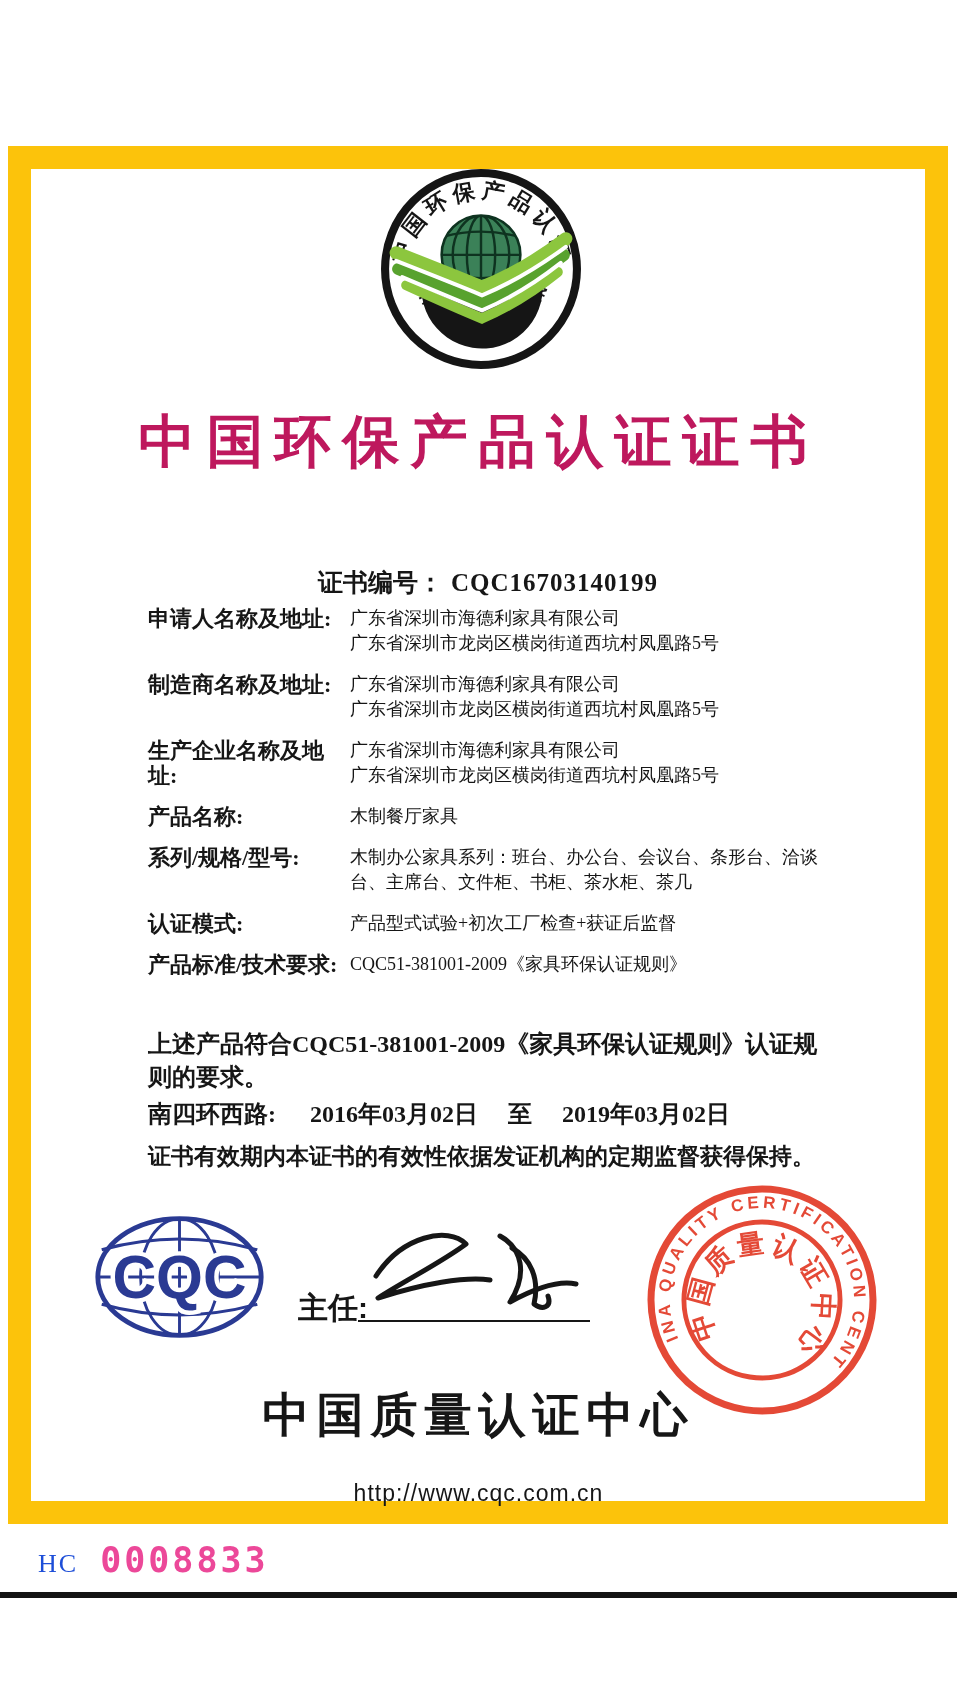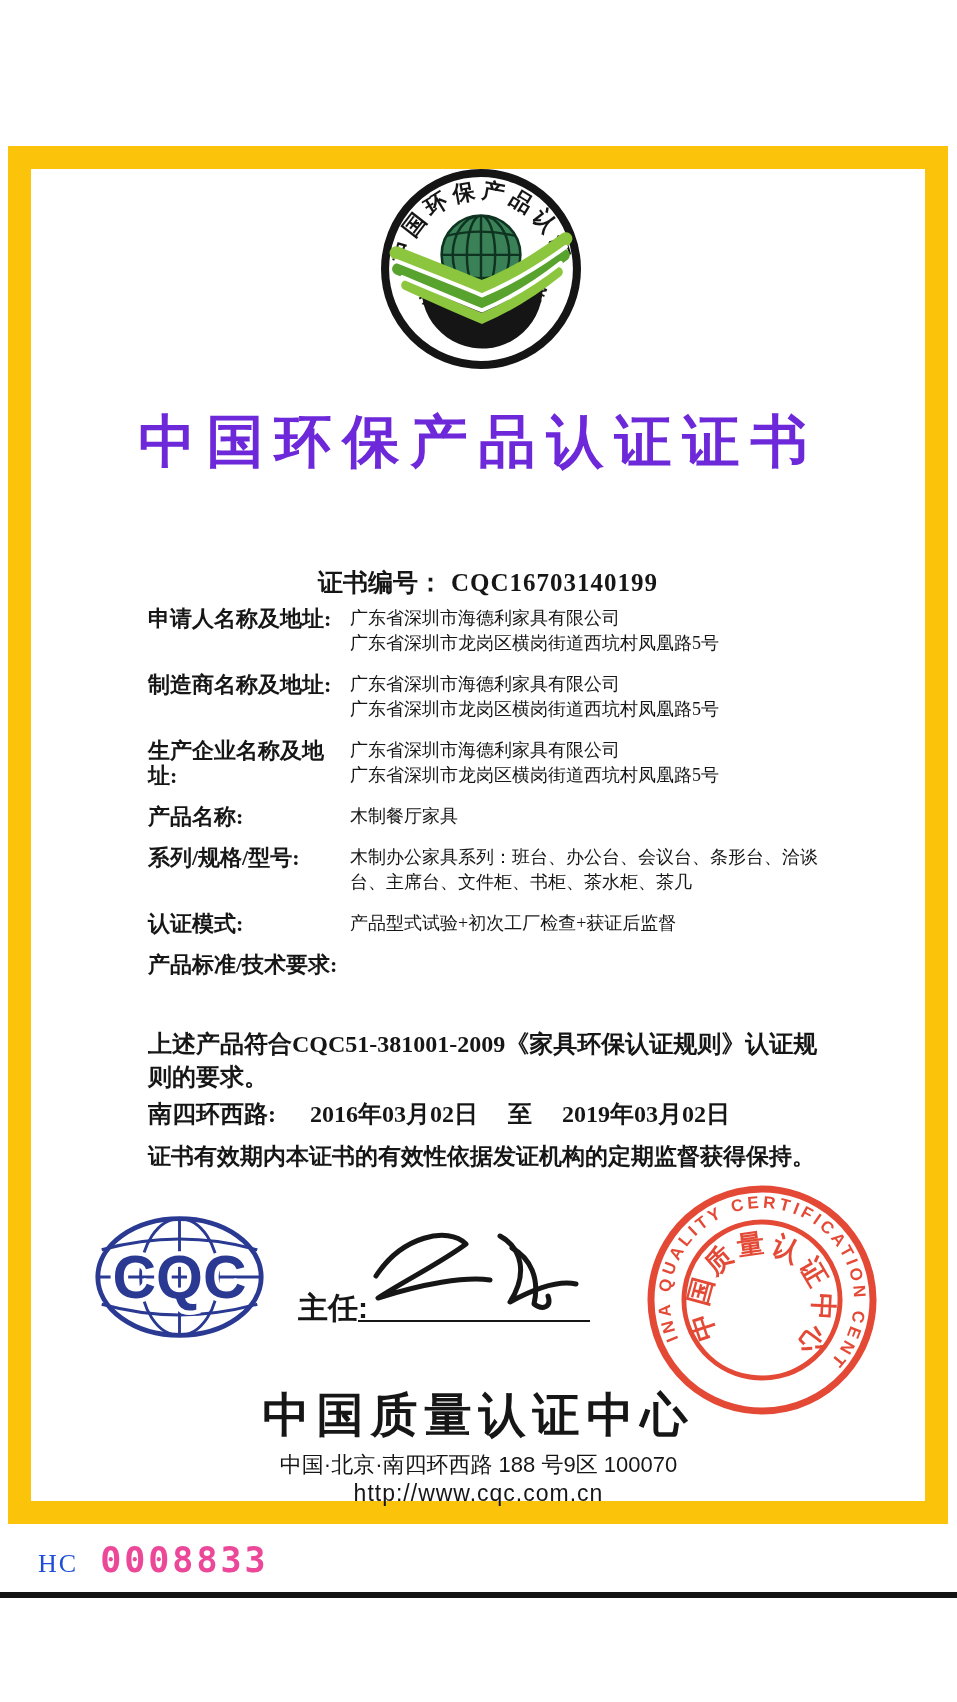--- a/index.html
+++ b/index.html
@@ -7,21 +7,21 @@
     position:relative; width:957px; height:1702px; background:#ffffff;
     font-family:"Liberation Serif","DejaVu Serif",serif; color:#161616; overflow:hidden;
   }
   .frame{
     position:absolute; left:8px; top:146px; width:940px; height:1378px;
     border:23px solid #fcc30b; box-sizing:border-box; background:transparent;
   }
   .badge{ position:absolute; left:380px; top:168px; width:202px; height:202px; }
   .title{
     position:absolute; left:0; top:404px; width:100%; text-align:center;
-    font-size:57px; font-weight:bold; letter-spacing:11px; color:#6d28d9; white-space:nowrap;
+    font-size:57px; font-weight:bold; letter-spacing:11px; color:#be185d; white-space:nowrap;
   }
   .certno{ position:absolute; left:318px; top:566px; font-size:25px; }
   .certno .lbl{ font-weight:bold; }
   .certno .val{ font-weight:bold; letter-spacing:1px; margin-left:8px; }
   .fields{ position:absolute; left:148px; top:606px; width:695px; }
   .frow{ display:flex; margin-bottom:16px; }
   .flabel{ flex:none; width:198px; font-weight:bold; font-size:22px; line-height:25px; }
   .fvalue{ flex:1; font-size:18px; line-height:25px; padding-left:4px; }
   .statement{ position:absolute; left:148px; width:690px; font-size:24px; line-height:33px; font-weight:bold; }
   .compliance{ top:1028px; }
@@ -138,20 +138,23 @@
       </div>
     </div>
     <div class="frow">
       <div class="flabel">认证模式:</div>
       <div class="fvalue">
         <div>产品型式试验+初次工厂检查+获证后监督</div>
       </div>
     </div>
     <div class="frow">
       <div class="flabel">产品标准/技术要求:</div>
+      <div class="fvalue">
+        <div>CQC51-381001-2009《家具环保认证规则》</div>
+      </div>
     </div>
   </div>
 
   <div class="statement compliance">上述产品符合CQC51-381001-2009《家具环保认证规则》认证规则的要求。</div>
 
   <div class="validity">
     <span>南四环西路:</span><span class="date">2016年03月02日</span><span class="sep">至</span><span class="date2">2019年03月02日</span>
   </div>
 
   <div class="statement maintenance">证书有效期内本证书的有效性依据发证机构的定期监督获得保持。</div>
@@ -187,21 +190,20 @@
     <circle cx="120" cy="120" r="78" fill="none" stroke="#e23a26" stroke-width="5"></circle>
     <text font-size="17" font-weight="bold" fill="#e23a26" letter-spacing="3.5" font-family="'Liberation Sans',sans-serif">
       <textPath href="#stampLatin" startOffset="50%" text-anchor="middle">CHINA QUALITY CERTIFICATION CENTRE</textPath>
     </text>
     <text font-size="27" font-weight="bold" fill="#e23a26" letter-spacing="4" font-family="'Liberation Sans',sans-serif">
       <textPath href="#stampCn" startOffset="50%" text-anchor="middle">中国质量认证中心</textPath>
     </text>
   </svg>
 
   <div class="orgname">中国质量认证中心</div>
-  <div class="orgaddr">中国·北京·南四环西路 188 号9区  100070</div>
   <div class="orgurl">http://www.cqc.com.cn</div>
 
   <div class="serial">
     <span class="pfx">HC</span>
     <span class="num">0008833</span>
   </div>
 
   <div class="scanline"></div>
 
 </div>

